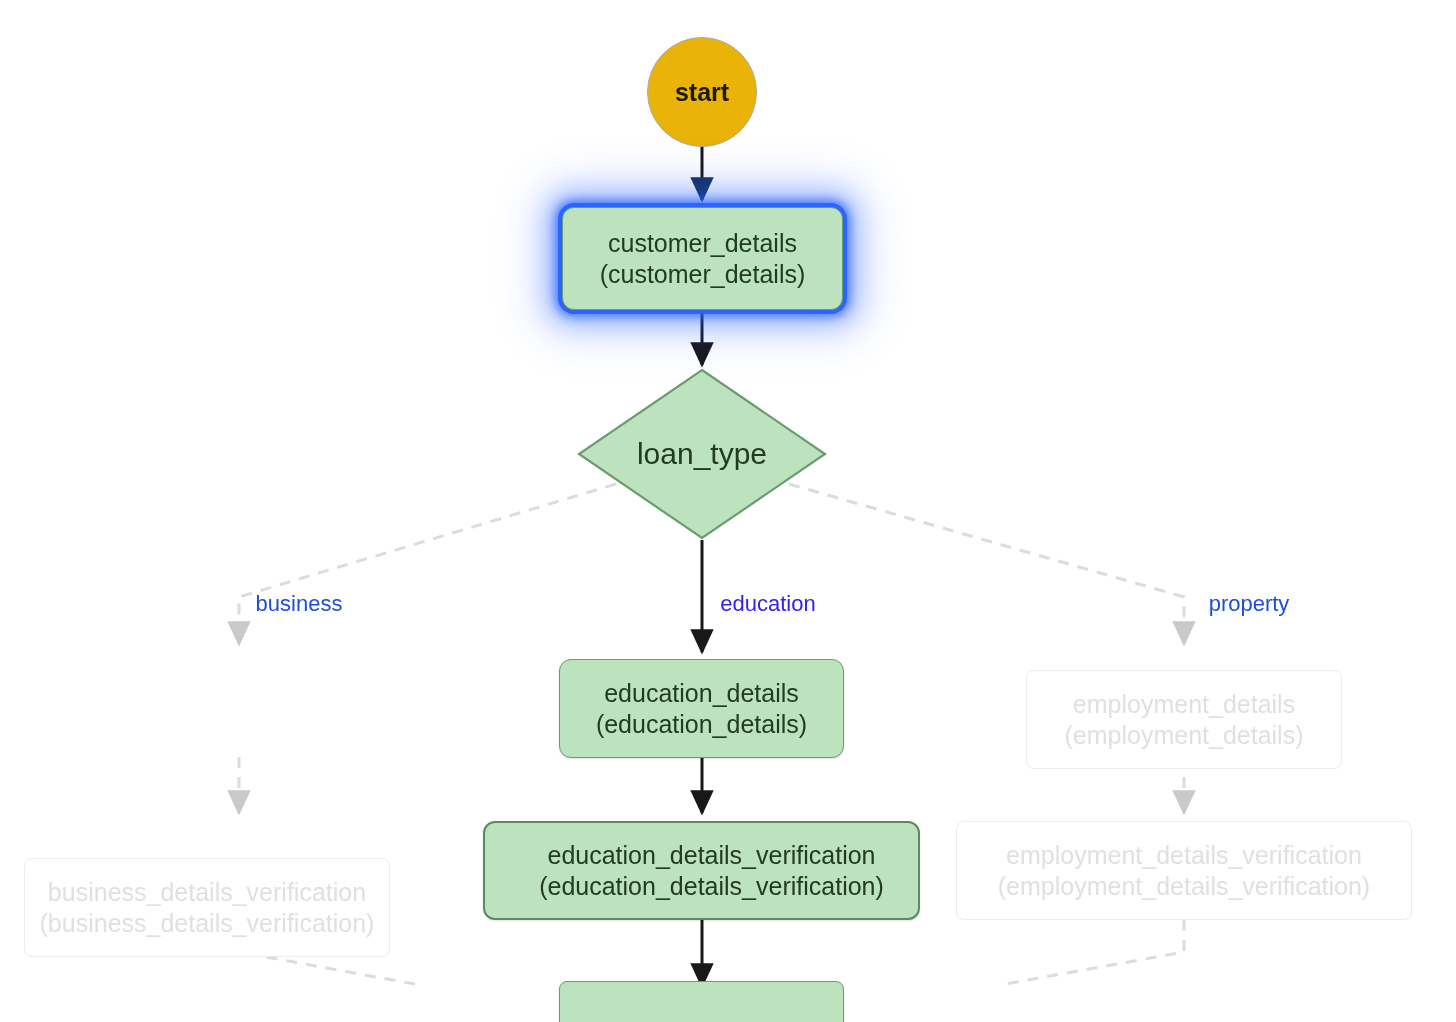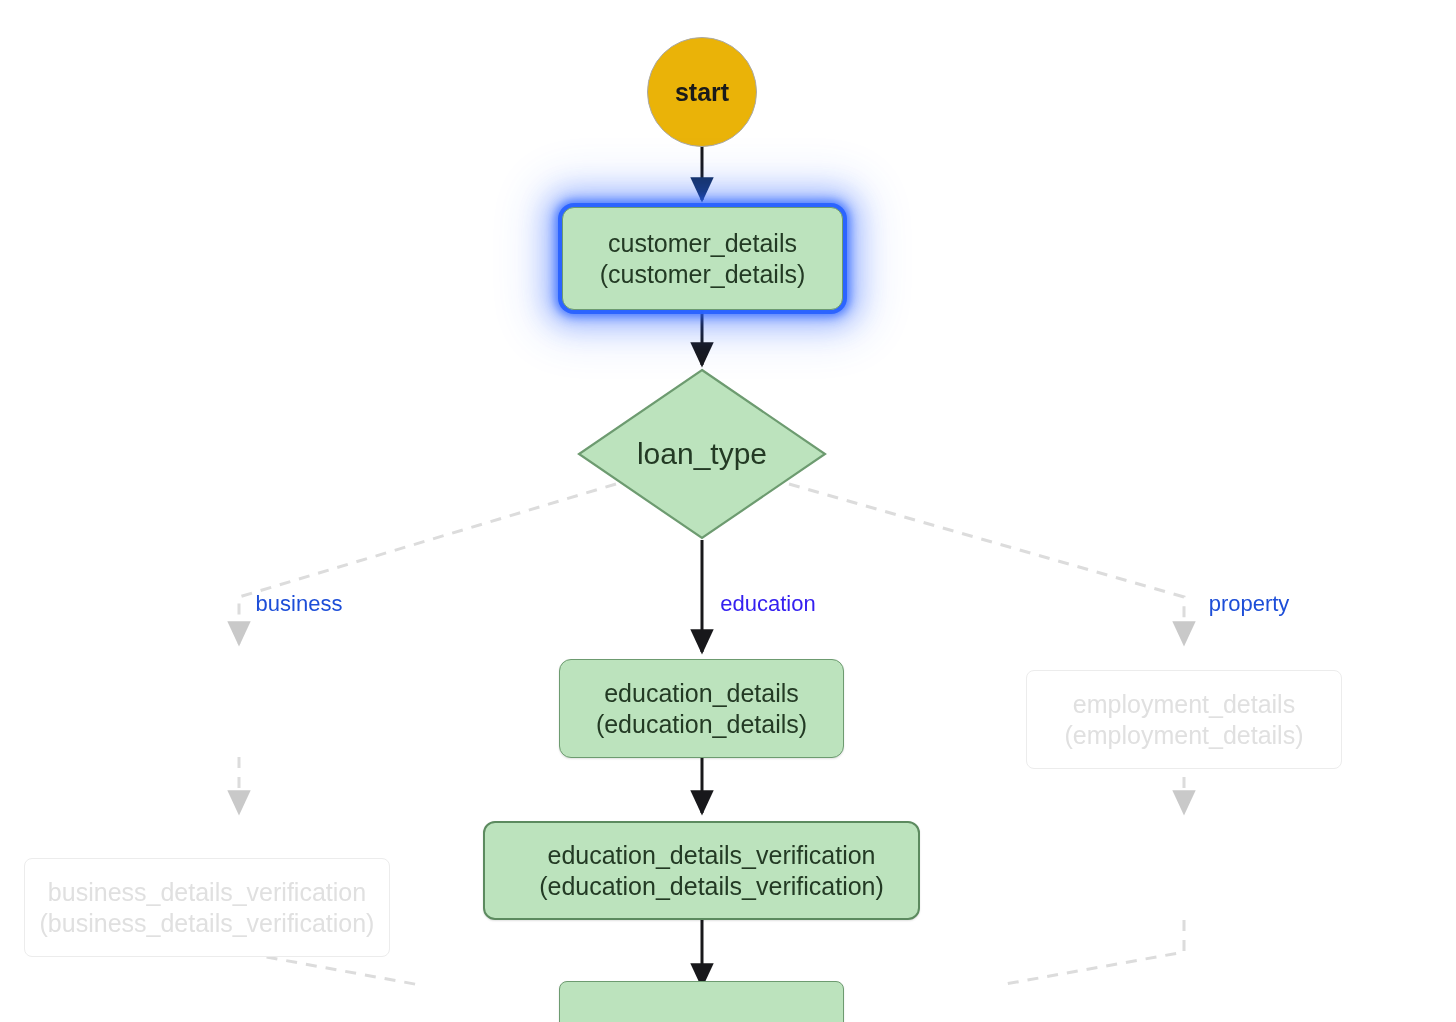--- a/index.html
+++ b/index.html
@@ -183,17 +183,21 @@
   <div class="node node-faded" style="left:24px; top:858px; width:366px; height:99px;text-align:center;">
     <span>business_details_verification
 (business_details_verification)</span>
   </div>
 
   <div class="node node-proc thick" style="left:483px; top:821px; width:437px; height:99px;">
     <span>education_details_verification
 (education_details_verification)</span>
   </div>
 
+  <div class="node node-faded" style="left:956px; top:821px; width:456px; height:99px;">
+    <span>employment_details_verification
+(employment_details_verification)</span>
+  </div>
 
   <div class="node node-proc" style="left:559px; top:981px; width:285px; height:99px; border-radius:8px 8px 0 0;">
   </div>
 
 </div>
 
 </body></html>

